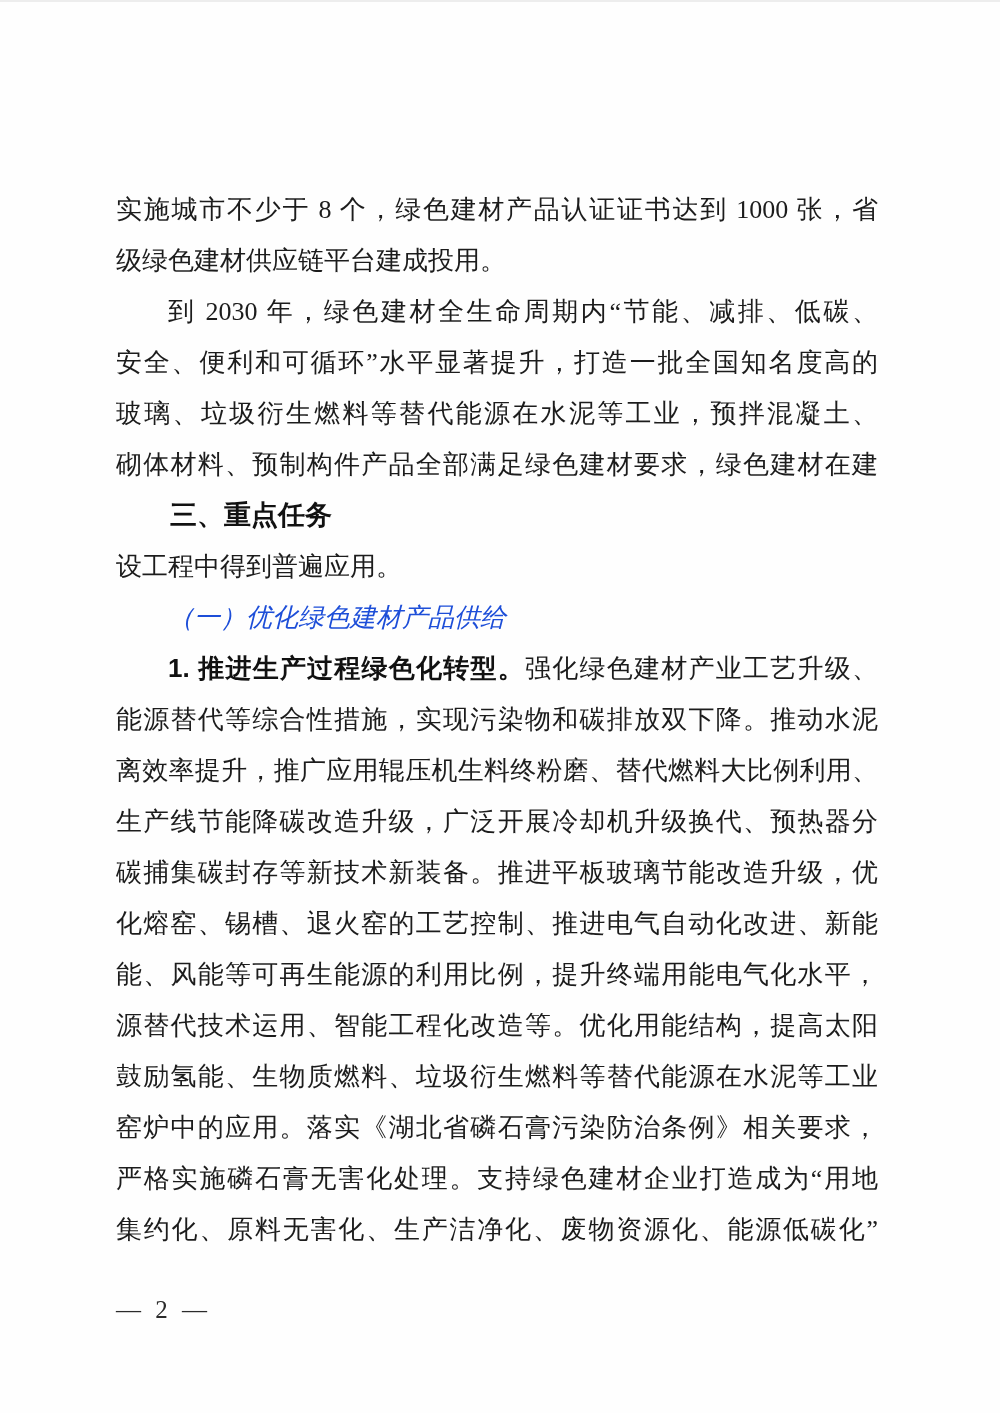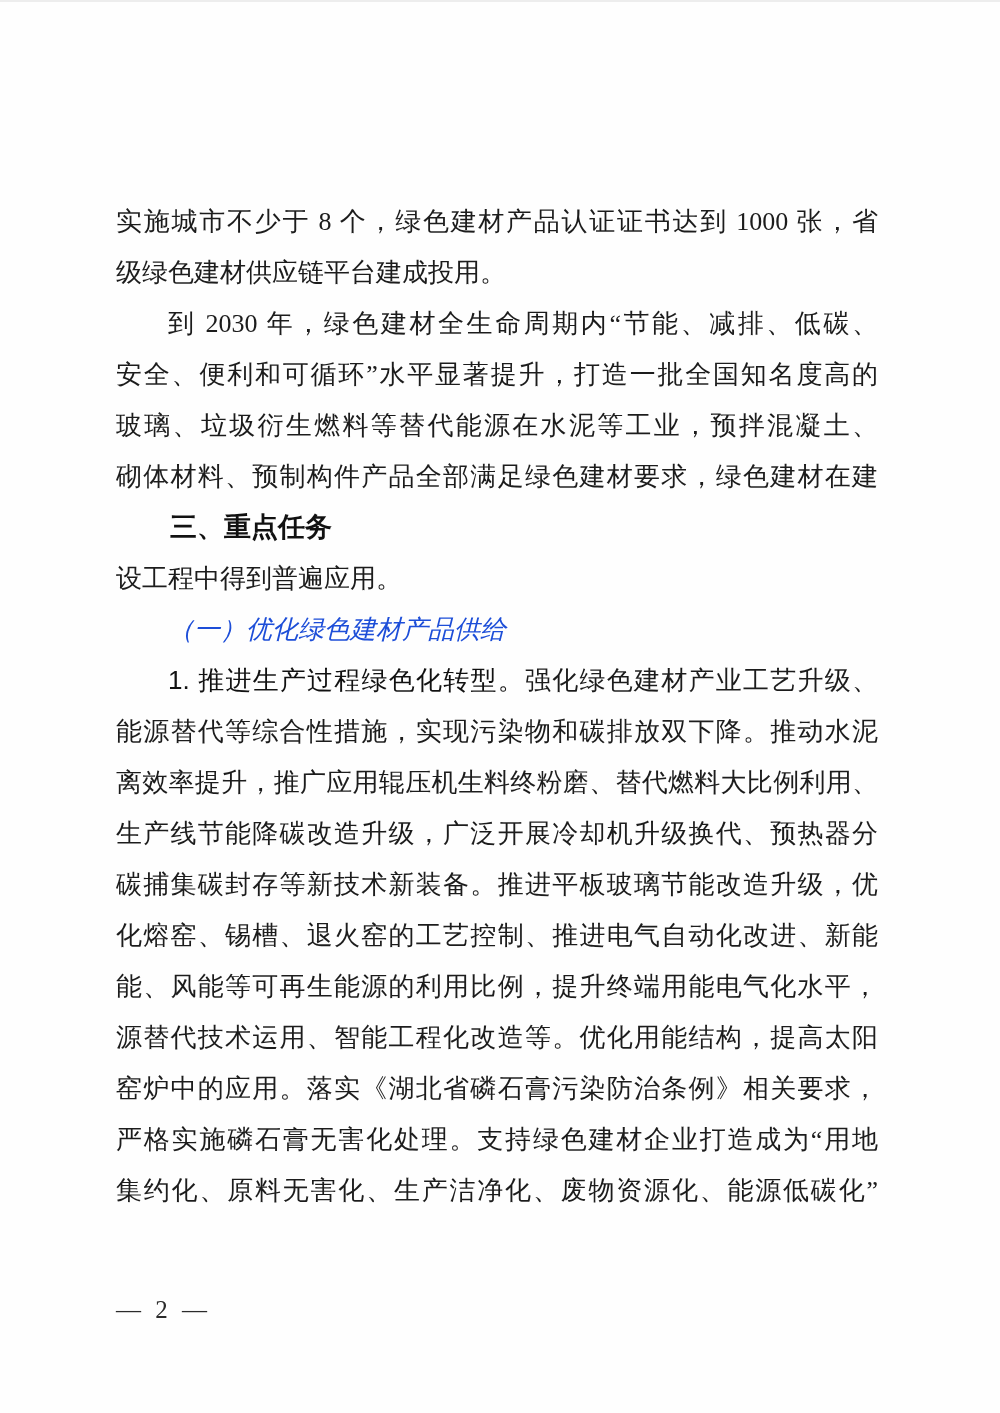--- a/index.html
+++ b/index.html
@@ -17,21 +17,21 @@
   }
   .top-edge {
     position: absolute;
     top: 0; left: 0; right: 0;
     height: 2px;
     background: #ededed;
   }
   .text-block {
     position: absolute;
     left: 116px;
-    top: 196px;
+    top: 184px;
     width: 762px;
   }
   .line {
     font-size: 26px;
     line-height: 51px;
     height: 51px;
     color: #1c1c1c;
     text-align: justify;
     text-align-last: justify;
     text-justify: inter-character;
@@ -47,21 +47,21 @@
     font-weight: 700;
     font-family: "Liberation Sans", "DejaVu Sans", sans-serif;
     font-size: 27px;
     color: #111;
   }
   .line.kaiti {
     color: #1d4ed8;
     font-style: italic;
   }
   .bseg {
-    font-weight: 400;
+    font-weight: 700;
     font-family: "Liberation Sans", "DejaVu Sans", sans-serif;
     color: #111;
   }
   .page-number {
     position: absolute;
     left: 116px;
     top: 1296px;
     font-size: 25px;
     color: #2b2b2b;
     letter-spacing: 4px;
@@ -84,18 +84,19 @@
       <div class="line nj">设工程中得到普遍应用。</div>
       <div class="line ind nj kaiti">（一）优化绿色建材产品供给</div>
       <div class="line ind"><span class="bseg">1. 推进生产过程绿色化转型。</span><span>强化绿色建材产业工艺升级、</span></div>
       <div class="line">能源替代等综合性措施，实现污染物和碳排放双下降。推动水泥</div>
       <div class="line">离效率提升，推广应用辊压机生料终粉磨、替代燃料大比例利用、</div>
       <div class="line">生产线节能降碳改造升级，广泛开展冷却机升级换代、预热器分</div>
       <div class="line">碳捕集碳封存等新技术新装备。推进平板玻璃节能改造升级，优</div>
       <div class="line">化熔窑、锡槽、退火窑的工艺控制、推进电气自动化改进、新能</div>
       <div class="line">能、风能等可再生能源的利用比例，提升终端用能电气化水平，</div>
       <div class="line">源替代技术运用、智能工程化改造等。优化用能结构，提高太阳</div>
+      <div class="line">鼓励氢能、生物质燃料、垃圾衍生燃料等替代能源在水泥等工业</div>
       <div class="line">窑炉中的应用。落实《湖北省磷石膏污染防治条例》相关要求，</div>
       <div class="line">严格实施磷石膏无害化处理。支持绿色建材企业打造成为“用地</div>
       <div class="line">集约化、原料无害化、生产洁净化、废物资源化、能源低碳化”</div>
     </div>
   <div class="page-number">— 2 —</div>
 </div>
 
 </body></html>

